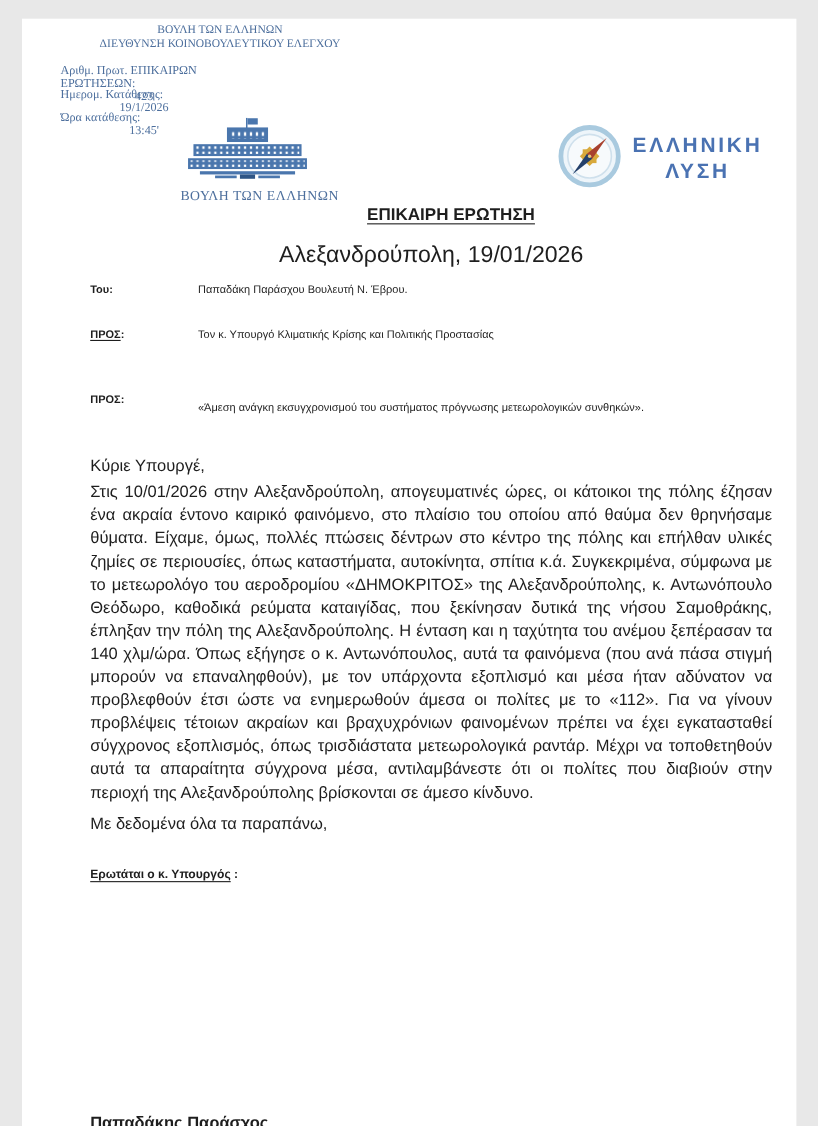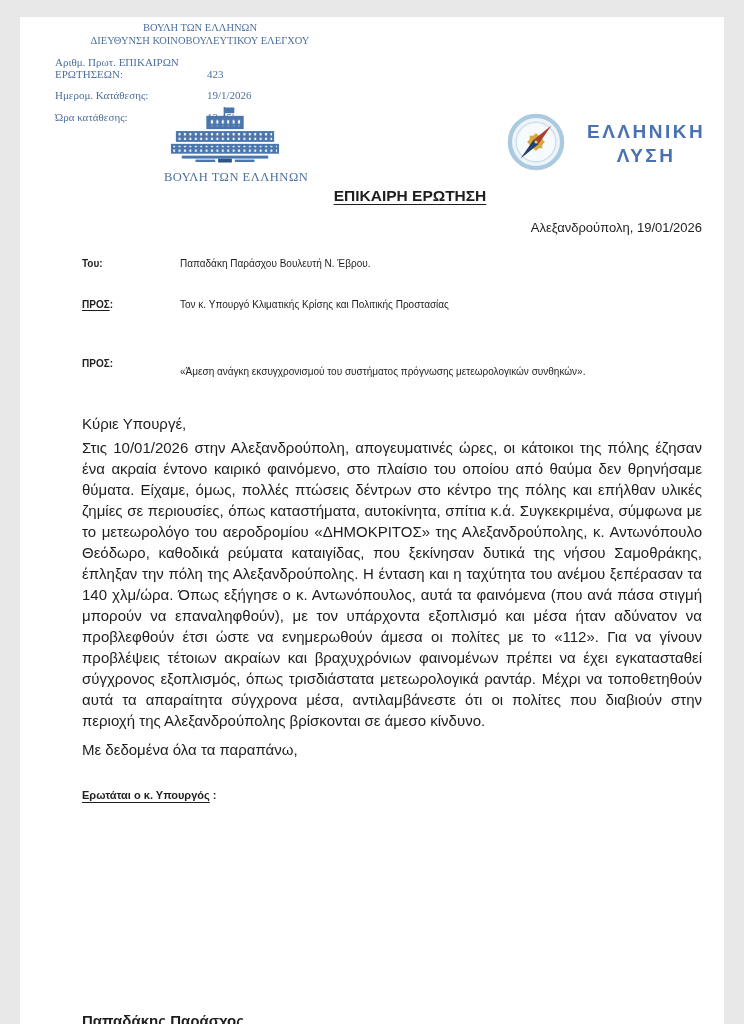--- a/index.html
+++ b/index.html
@@ -16,44 +16,44 @@
   .stamp-head{
     position:absolute;left:35px;top:4px;width:290px;
     text-align:center;
     font-family:"Liberation Serif", serif;
     font-size:10.5px;line-height:13px;
     color:#4d6f9d;
   }
   .stamp-rows{position:absolute;left:35px;top:41px;
     font-family:"Liberation Serif", serif;
     font-size:11px;color:#4d6f9d;}
-  .stamp-row{display:flex;height:21.5px;align-items:flex-end;}
+  .stamp-row{display:flex;height:21.5px;align-items:center;flex-direction:column;}
   .stamp-row .lbl{width:152px;}
   .stamp-row .val{margin-left:0px;}
   
   .parl-logo{position:absolute;left:144px;top:90px;width:122px;text-align:center;}
   .parl-caption{
     margin-top:2px;
     font-family:"Liberation Serif", serif;
     font-size:12.5px;letter-spacing:0.5px;
     color:#4d6f9d;white-space:nowrap;
   }
-  .party-logo{position:absolute;left:487px;top:96px;display:flex;align-items:center;gap:22px;}
+  .party-logo{position:absolute;left:487px;top:96px;display:flex;align-items:center;gap:10px;}
   .party-name{
     font-weight:bold;font-size:19px;line-height:24px;
     letter-spacing:2.5px;color:#4a72b2;text-align:center;
   }
   
   .doc-title{
     position:absolute;left:62px;top:170px;width:620px;
     text-align:center;font-size:15.5px;font-weight:bold;
   }
   .doc-title span{text-decoration:underline;text-underline-offset:3px;padding-left:36px;}
   .dateline{position:absolute;left:62px;top:203px;width:620px;
-    text-align:right;font-size:13px;}
+    text-align:center;font-size:21px;}
   
   .addr{position:absolute;left:62px;width:620px;font-size:10px;}
   .addr-row{display:flex;}
   .addr-lbl{width:98px;font-weight:bold;flex:0 0 98px;}
   .addr-lbl.u{text-decoration:none;}
   .addr-lbl.u b{text-decoration:underline;text-underline-offset:2px;font-weight:bold;}
   .addr-val{flex:1;}
   .subject-val{line-height:27px;text-align:justify;}
   
   .blk{position:absolute;left:62px;width:620px;font-size:15px;line-height:21px;}

